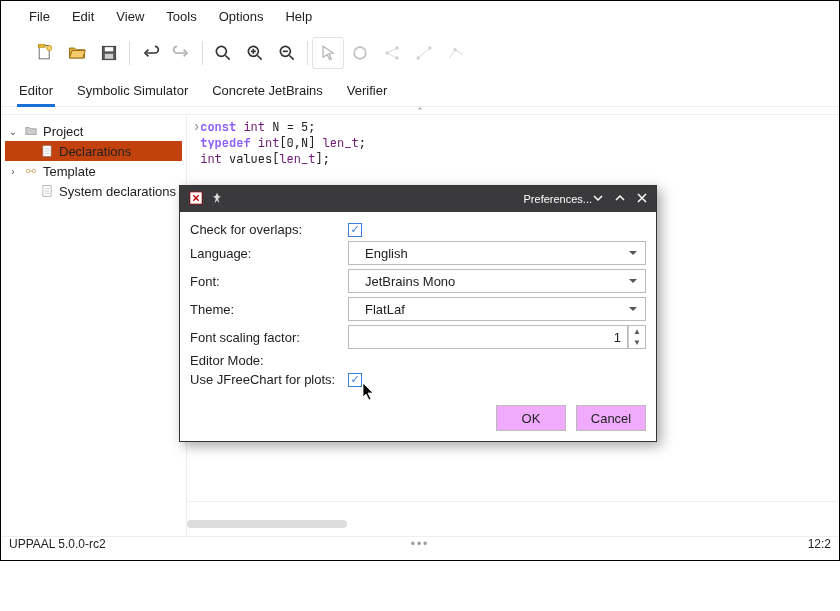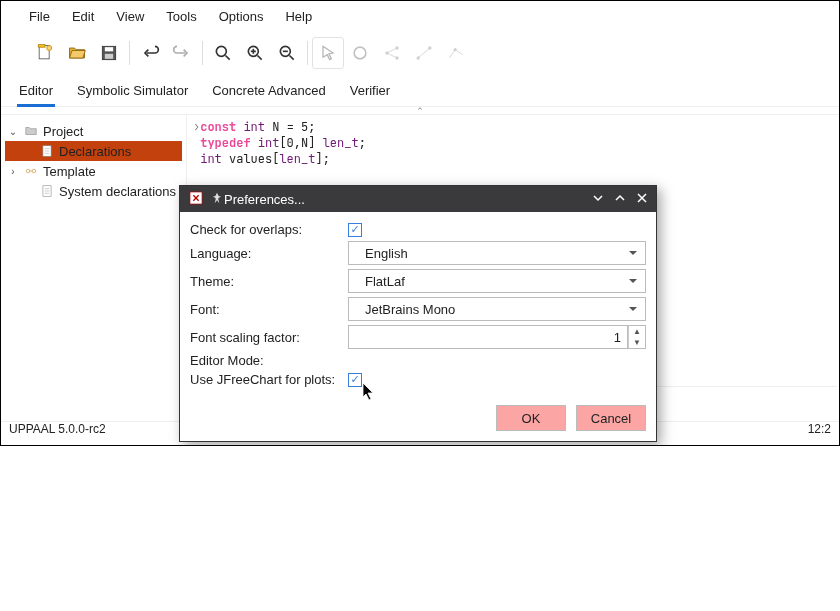--- a/index.html
+++ b/index.html
@@ -1,61 +1,61 @@
 <!DOCTYPE html>
 <html><head>
 <meta charset="utf-8">
 <style>
 * { box-sizing: border-box; margin: 0; padding: 0; }
 body { font-family: sans-serif; font-size: 13px; background: #fff; color: #222; }
-.window { width: 840px; height: 446px; position: relative; background: #fff; border: 1px solid #000; box-shadow: 4px 4px 0 #000; margin: 0; overflow: hidden; }
+.window { width: 840px; height: 561px; position: relative; background: #fff; border: 1px solid #000; box-shadow: 4px 4px 0 #000; margin: 0; overflow: hidden; }
 .menubar { display: flex; padding: 8px 28px; gap: 22px; border-bottom: 1px solid transparent; }
 .menubar span { cursor: default; }
 .toolbar { display: flex; padding: 4px 28px; gap: 0; align-items: center; height: 40px; }
 .tool-icon { width: 32px; height: 32px; display: flex; align-items: center; justify-content: center; }
 .tool-sep { width: 1px; height: 24px; background: #ddd; margin: 0 4px; }
 .tabs { display: flex; padding: 6px 16px 0; gap: 20px; border-bottom: 1px solid #eee; height: 34px; }
 .tab { padding: 4px 2px 8px; cursor: default; position: relative; }
 .tab.active::after { content: ''; position: absolute; left: 0; right: 0; bottom: -1px; height: 3px; background: #1a6fd4; }
 .splitter-handle { height: 8px; border-bottom: 1px solid #eee; display:flex; align-items:center; justify-content:center; font-size:9px; color:#888; }
 .main-area { display: flex; height: 440px; }
 .tree { width: 186px; border-right: 1px solid #eee; padding: 6px 4px; }
 .tree-row { display: flex; align-items: center; gap: 4px; padding: 2px 2px; }
 .tree-expand { width: 12px; font-size: 10px; color: #555; text-align: center; }
 .tree-icon { width: 16px; height: 16px; display: flex; align-items: center; justify-content: center; }
 .tree-label { white-space: nowrap; }
 .tree-indent1 { padding-left: 18px; }
 .editor { flex: 1; padding: 4px 6px; font-family: "JetBrains Mono", monospace; font-size: 12px; white-space: pre; }
-.kw-const { color: #ec4899; font-weight: bold; }
+.kw-const { color: #8b5cf6; font-weight: bold; }
 .kw-type { color: #701a75; }
 .statusbar { position: absolute; bottom: 0; left: 0; right: 0; height: 24px; border-top: 1px solid #eee; display: flex; align-items: flex-start; padding: 0 8px; background: #fff; font-size: 12px; }
 .statusbar .spacer { flex: 1; }
 .dots { color:#999; position:absolute; left:50%; transform:translateX(-50%); letter-spacing:2px; }
 .hr-bottom { position:absolute; left:186px; right:2px; bottom:58px; border-top:1px solid #eee; }
 .scroll-drag { position:absolute; left:186px; bottom:28px; width:640px; height:14px; display:flex;}
 .scroll-thumb{ width:160px; height:8px; background:#ddd; border-radius:4px; margin-top:2px;}
 
 .dialog { position: absolute; left: 178px; top: 184px; width: 478px; background: #fff; border: 1px solid #333; box-shadow: 4px 4px 12px rgba(0,0,0,0.35); }
 .dialog-titlebar { background: #3a3a3c; color: #fff; height: 26px; display: flex; align-items: center; padding: 0 8px; }
-.dialog-title { flex: 1; text-align: left; font-size: 13px; }
+.dialog-title { flex: 1; text-align: right; font-size: 11px; }
 .dialog-btns { display: flex; gap: 10px; }
 .dialog-body { padding: 6px 10px 10px; }
 .form-row { display: flex; align-items: center; margin: 4px 0; }
 .form-label { width: 158px; text-align: left; padding-right: 6px; }
 .form-control { flex: 1; }
 .select, .text-input { width: 100%; height: 24px; border: 1px solid #bbb; padding: 0 16px; background: #fff; font-size: 13px; display: flex; align-items: center; position: relative; }
 .select::after { content: ''; position: absolute; right: 8px; top: 9px; border: 4px solid transparent; border-top-color: #555; }
 .checkbox { width: 14px; height: 14px; border: 1px solid #3a7de0; display: flex; align-items: center; justify-content: center; }
 .check-mark { color: #3a7de0; font-size: 11px; line-height: 1; }
 .spinner { display: flex; width: 100%; }
 .spinner-input { flex: 1; height: 24px; border: 1px solid #bbb; text-align: right; padding: 0 6px; display: flex; align-items: center; justify-content: flex-end; }
 .spinner-btns { width: 18px; border: 1px solid #bbb; border-left: 1px solid #ccc; display: flex; flex-direction: column; }
 .spinner-btn { flex: 1; display: flex; align-items: center; justify-content: center; font-size: 8px; color: #555; }
 .dialog-footer { display: flex; justify-content: flex-end; gap: 10px; margin-top: 18px; }
-.btn { min-width: 70px; height: 26px; border: 1px solid #bbb; background: #fca5a5; display: flex; align-items: center; justify-content: center; cursor: default; }
+.btn { min-width: 70px; height: 26px; border: 1px solid #bbb; background: #f0abfc; display: flex; align-items: center; justify-content: center; cursor: default; }
 
 .icon-svg { width: 20px; height: 20px; }
 
 .cursor-arrow { position: absolute; left: 361px; top: 381px; }
 </style>
 </head>
 <body>
 
 <div class="window">
 
@@ -156,21 +156,21 @@
           <line x1="4" y1="18" x2="11" y2="8" stroke="#999"></line>
           <line x1="11" y1="8" x2="20" y2="14" stroke="#999"></line>
           <circle cx="11" cy="8" r="2" fill="#999"></circle>
         </svg>
     </div>
   </div>
 
   <div class="tabs">
     <div class="tab active">Editor</div>
     <div class="tab">Symbolic Simulator</div>
-    <div class="tab">Concrete Advanced</div>
+    <div class="tab">Concrete JetBrains</div>
     <div class="tab">Verifier</div>
   </div>
 
   <div class="splitter-handle">⌃</div>
 
   <div class="main-area">
     <div class="tree">
       <div class="tree-row">
         <span class="tree-expand">⌄</span>
         <span class="tree-icon">
@@ -267,32 +267,32 @@
       </div>
       <div class="form-row">
         <div class="form-label">Language:</div>
         <div class="form-control">
             <div class="select">
               <span>English</span>
             </div>
           </div>
       </div>
       <div class="form-row">
+        <div class="form-label">Font:</div>
+        <div class="form-control">
+            <div class="select">
+              <span>JetBrains Mono</span>
+            </div>
+          </div>
+      </div>
+      <div class="form-row">
         <div class="form-label">Theme:</div>
         <div class="form-control">
             <div class="select">
               <span>FlatLaf</span>
-            </div>
-          </div>
-      </div>
-      <div class="form-row">
-        <div class="form-label">Font:</div>
-        <div class="form-control">
-            <div class="select">
-              <span>JetBrains Mono</span>
             </div>
           </div>
       </div>
       <div class="form-row">
         <div class="form-label">Font scaling factor:</div>
         <div class="form-control">
           <div class="spinner">
             <div class="spinner-input">
                 <span>1</span>
               </div>

